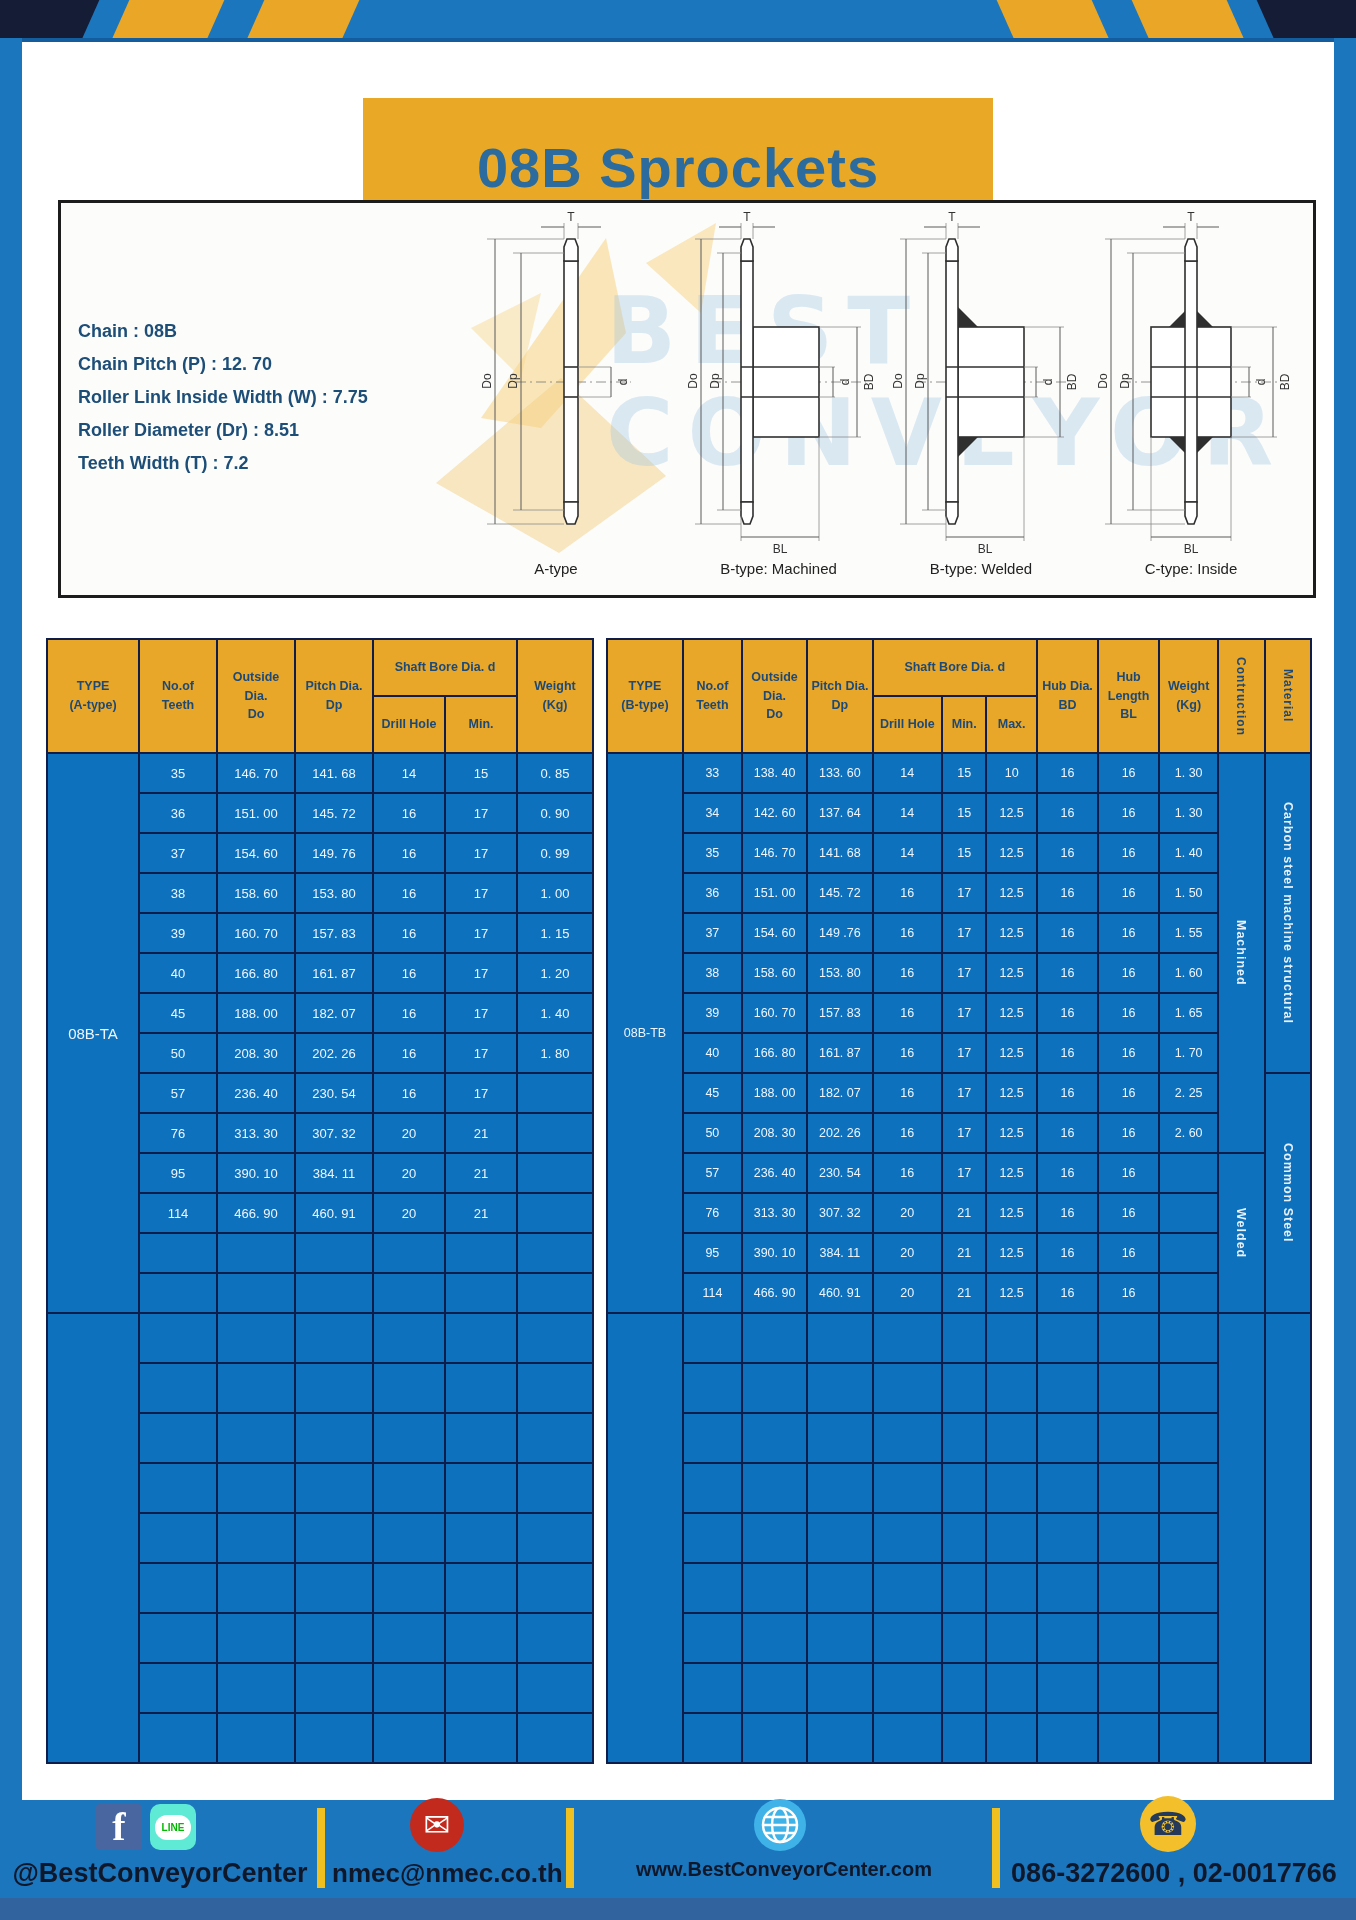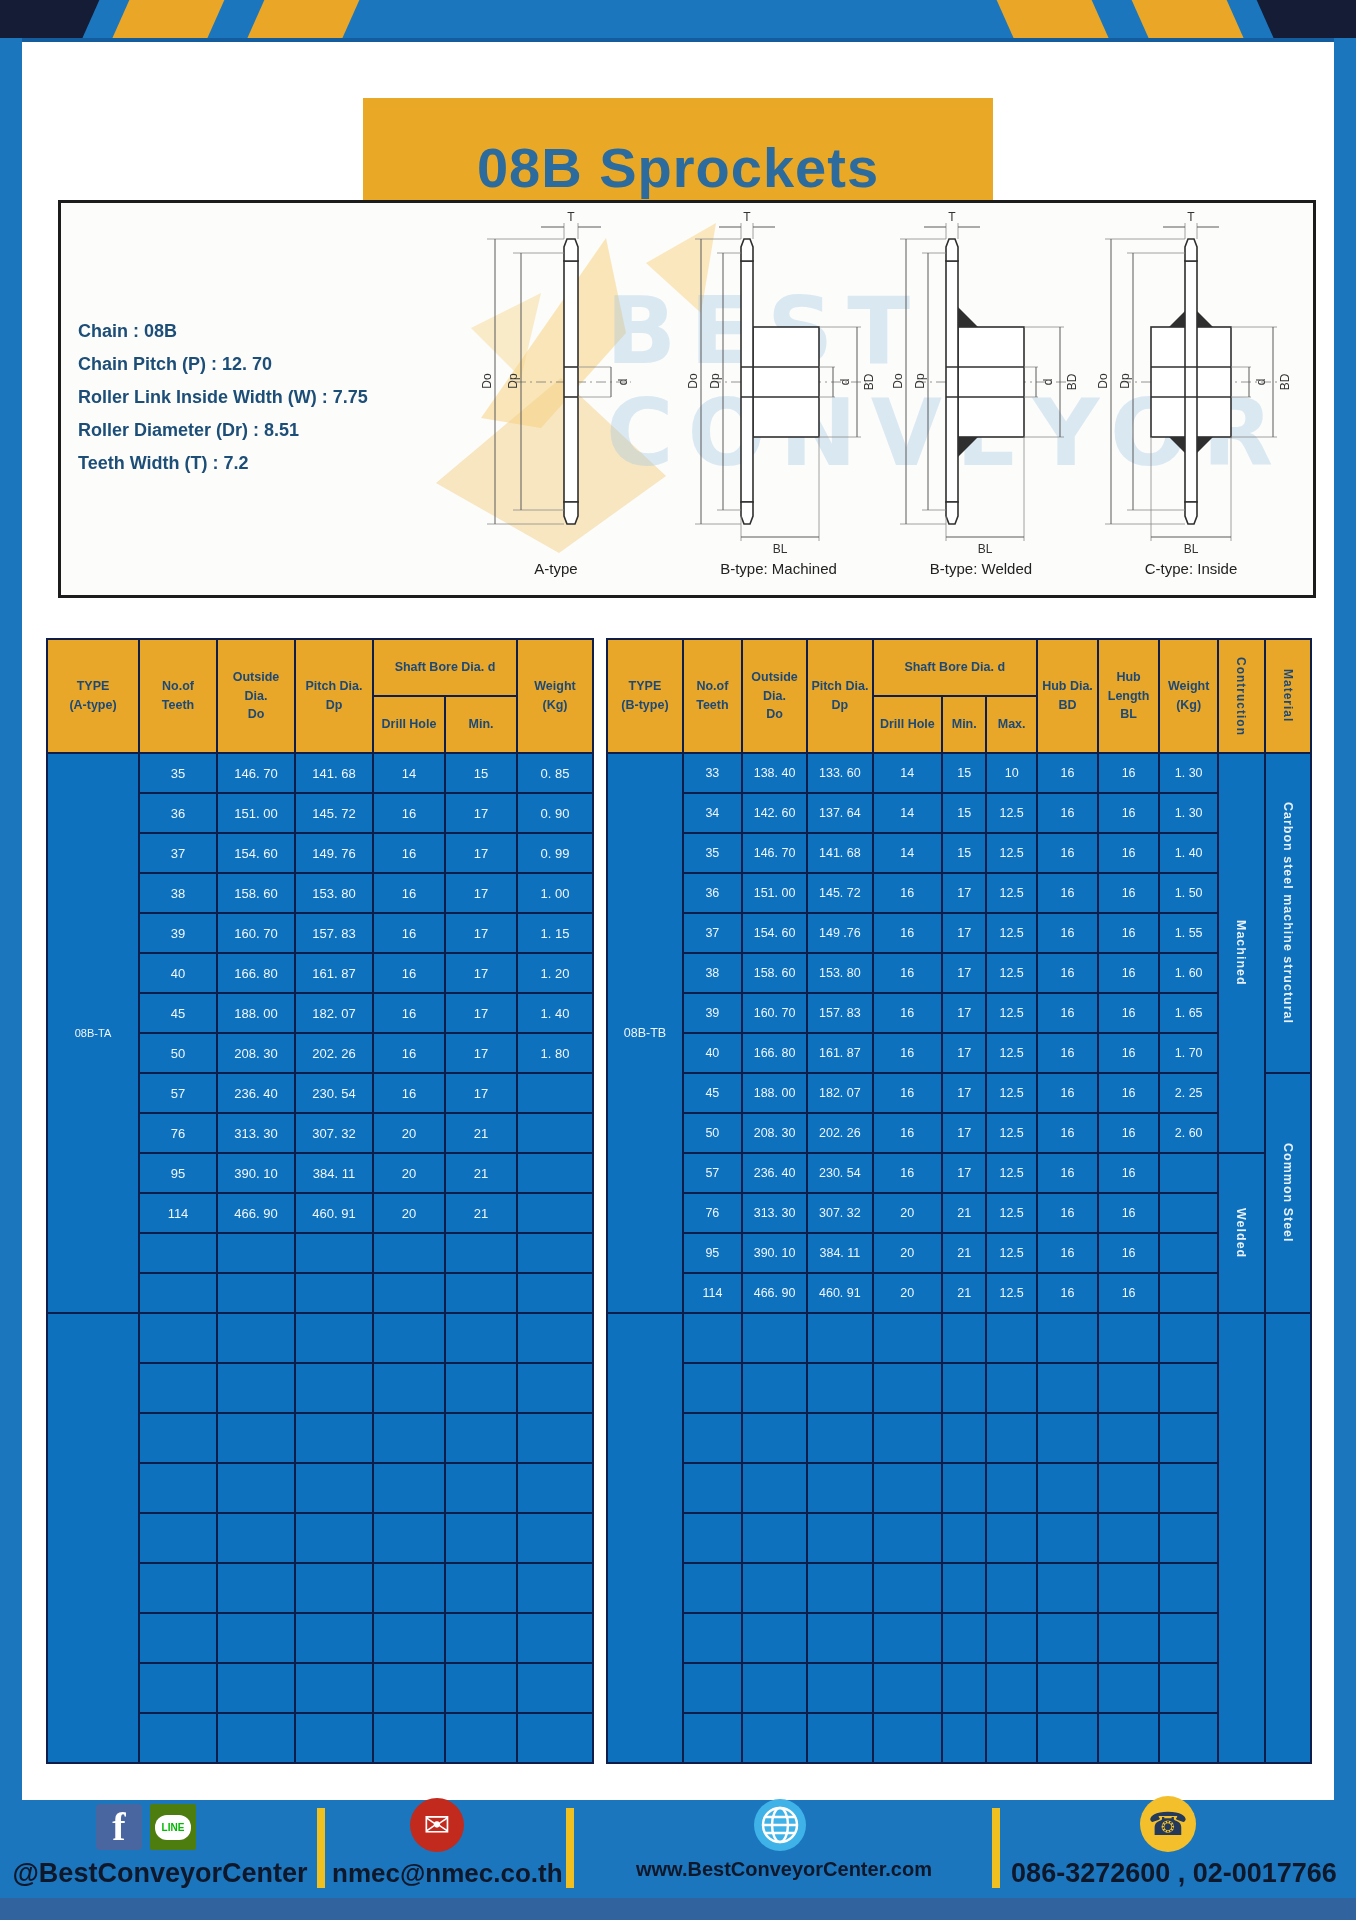--- a/index.html
+++ b/index.html
@@ -41,30 +41,30 @@
   .tbl th,.tbl td{border:2px solid #0e1d49;box-sizing:border-box;padding:0;text-align:center;
                   vertical-align:middle;overflow:hidden;}
   .tbl th{background:#e9a72a;color:#1d4976;font-weight:bold;font-size:12.5px;white-space:pre-line;line-height:1.5;}
   .tbl td{background:#0e71bd;color:#eef5fc;font-size:13px;}
   #table-b td{font-size:12.5px;}
   .tbl tr.hr{height:57px;}
   .tbl tr.r40{height:40px;}
   .tbl tr.r50{height:50px;}
   th.vert{writing-mode:vertical-rl;letter-spacing:1px;font-size:12px;}
   td.vcell{writing-mode:vertical-rl;font-weight:bold;font-size:12px;letter-spacing:1px;color:#e8f1fa;}
-  td.type{font-size:11px;}
+  td.type{font-size:15px;}
   
   .footer-band{position:absolute;left:0;top:1800px;width:1356px;height:98px;background:#1b76bd;}
   .footer-strip{position:absolute;left:0;top:1898px;width:1356px;height:22px;background:#31639f;}
   .f-item{position:absolute;color:#0f172a;font-weight:bold;text-align:center;white-space:nowrap;}
   .divider{position:absolute;width:8px;height:80px;background:#f0c020;top:1808px;}
   .icon-sq{position:absolute;width:46px;height:46px;display:flex;align-items:center;justify-content:center;}
   .fb{background:#4a66a0;border-radius:4px;color:#fff;font-size:40px;font-weight:bold;
       font-family:"Liberation Serif",serif;line-height:46px;}
-  .line-ic{background:#4d7c0f;border-radius:2px;}
+  .line-ic{background:#5eead4;border-radius:10px;}
   .line-bubble{width:36px;height:25px;background:#fff;border-radius:12px;display:flex;align-items:center;
                justify-content:center;color:#00b900;font-size:10px;font-weight:bold;}
   .icon-circle{position:absolute;border-radius:50%;display:flex;align-items:center;justify-content:center;}
   .mail{width:54px;height:54px;background:#c22a1e;color:#fff;font-size:32px;}
   .phone{width:56px;height:56px;background:#f3c02c;color:#253a5a;font-size:32px;}
 </style>
 </head>
 <body>
 
 <div class="page">

